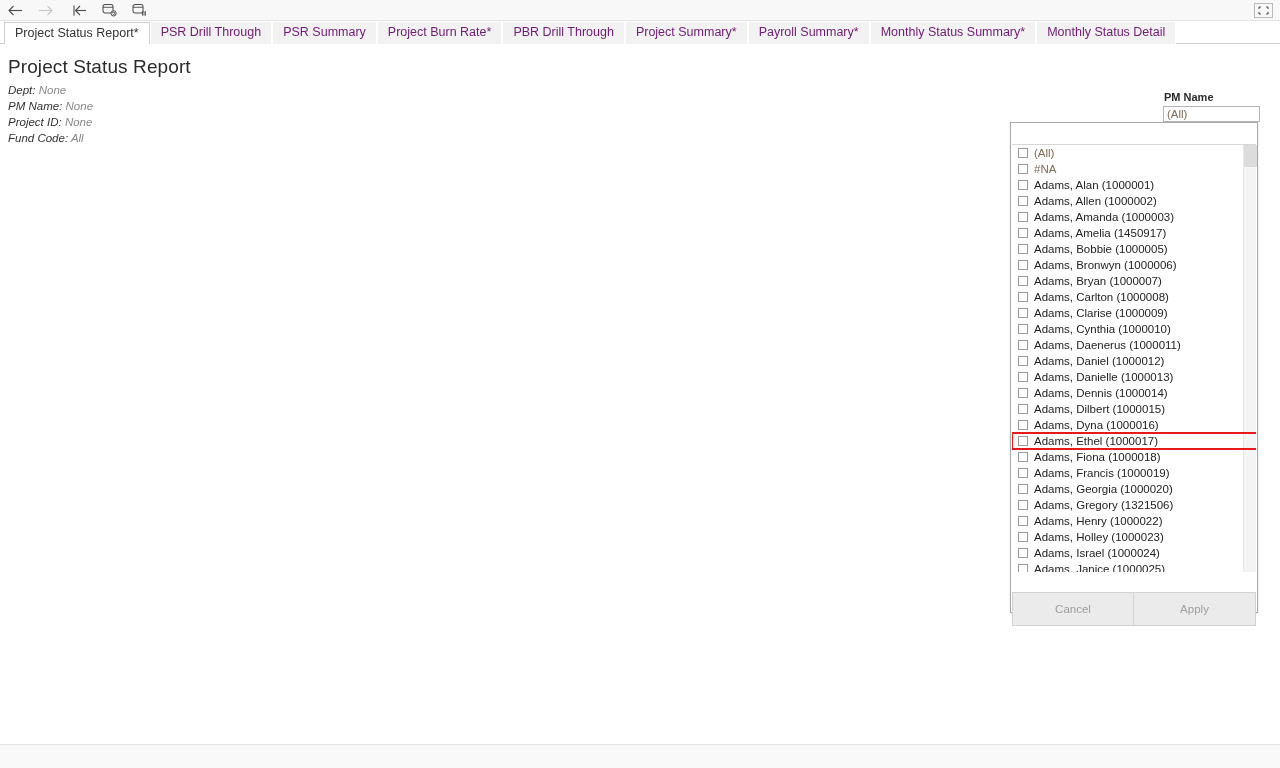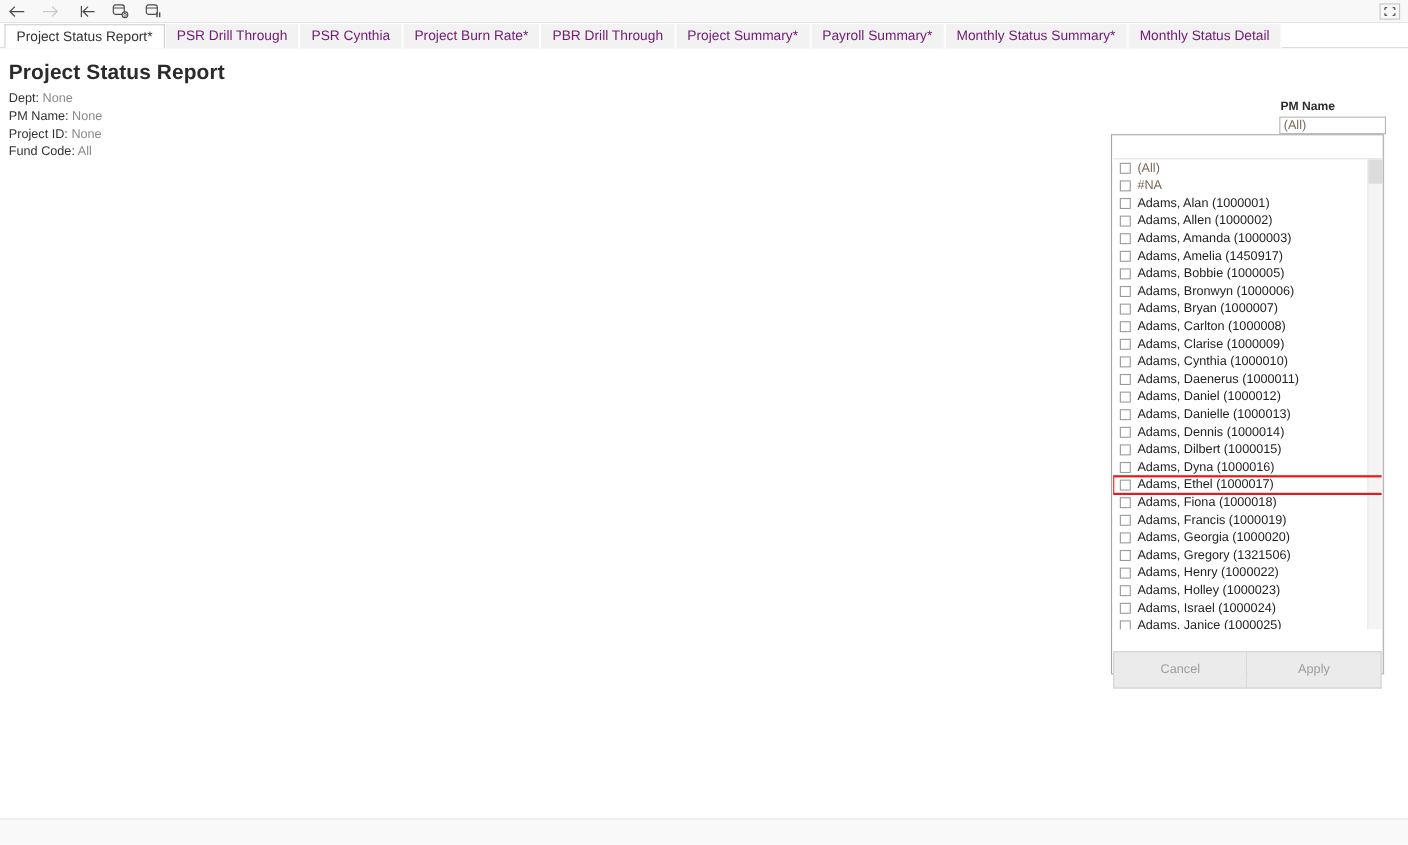--- a/index.html
+++ b/index.html
@@ -91,30 +91,31 @@
     position: absolute;
     top: 44px; left: 0;
     width: 1280px;
     height: 700px;
     background: #ffffff;
   }
   .report-title {
     position: absolute;
     left: 8px; top: 12px;
     font-size: 19px;
-    font-weight: 700;
+    font-weight: 400;
     color: #2b2b2b;
     letter-spacing: 0.1px;
   }
   .filter-lines {
     position: absolute;
     left: 8px; top: 38px;
     font-size: 11.5px;
     line-height: 16px;
     color: #333333;
+    font-style: italic;
   }
   .filter-lines .fl-label { color: #333333; }
   .filter-lines .fl-value { color: #8a8a8a; }
 
   
   .filter-card {
     position: absolute;
     left: 1163px;
     top: 46px;
     width: 97px;
@@ -301,21 +302,21 @@
         <path d="M14 4 h-2 M14 4 v2" stroke="#555" stroke-width="1.2" fill="none"></path>
         <path d="M5 11 h2 M5 11 v-2" stroke="#555" stroke-width="1.2" fill="none"></path>
         <path d="M14 11 h-2 M14 11 v-2" stroke="#555" stroke-width="1.2" fill="none"></path>
       </svg>
     </div>
   </div>
 
   <div class="tabbar" id="tabbar">
       <div class="tab active">Project Status Report*</div>
       <div class="tab">PSR Drill Through</div>
-      <div class="tab">PSR Cynthia</div>
+      <div class="tab">PSR Summary</div>
       <div class="tab">Project Burn Rate*</div>
       <div class="tab">PBR Drill Through</div>
       <div class="tab">Project Summary*</div>
       <div class="tab">Payroll Summary*</div>
       <div class="tab">Monthly Status Summary*</div>
       <div class="tab">Monthly Status Detail</div>
     </div>
 
   <div class="canvas">
 

